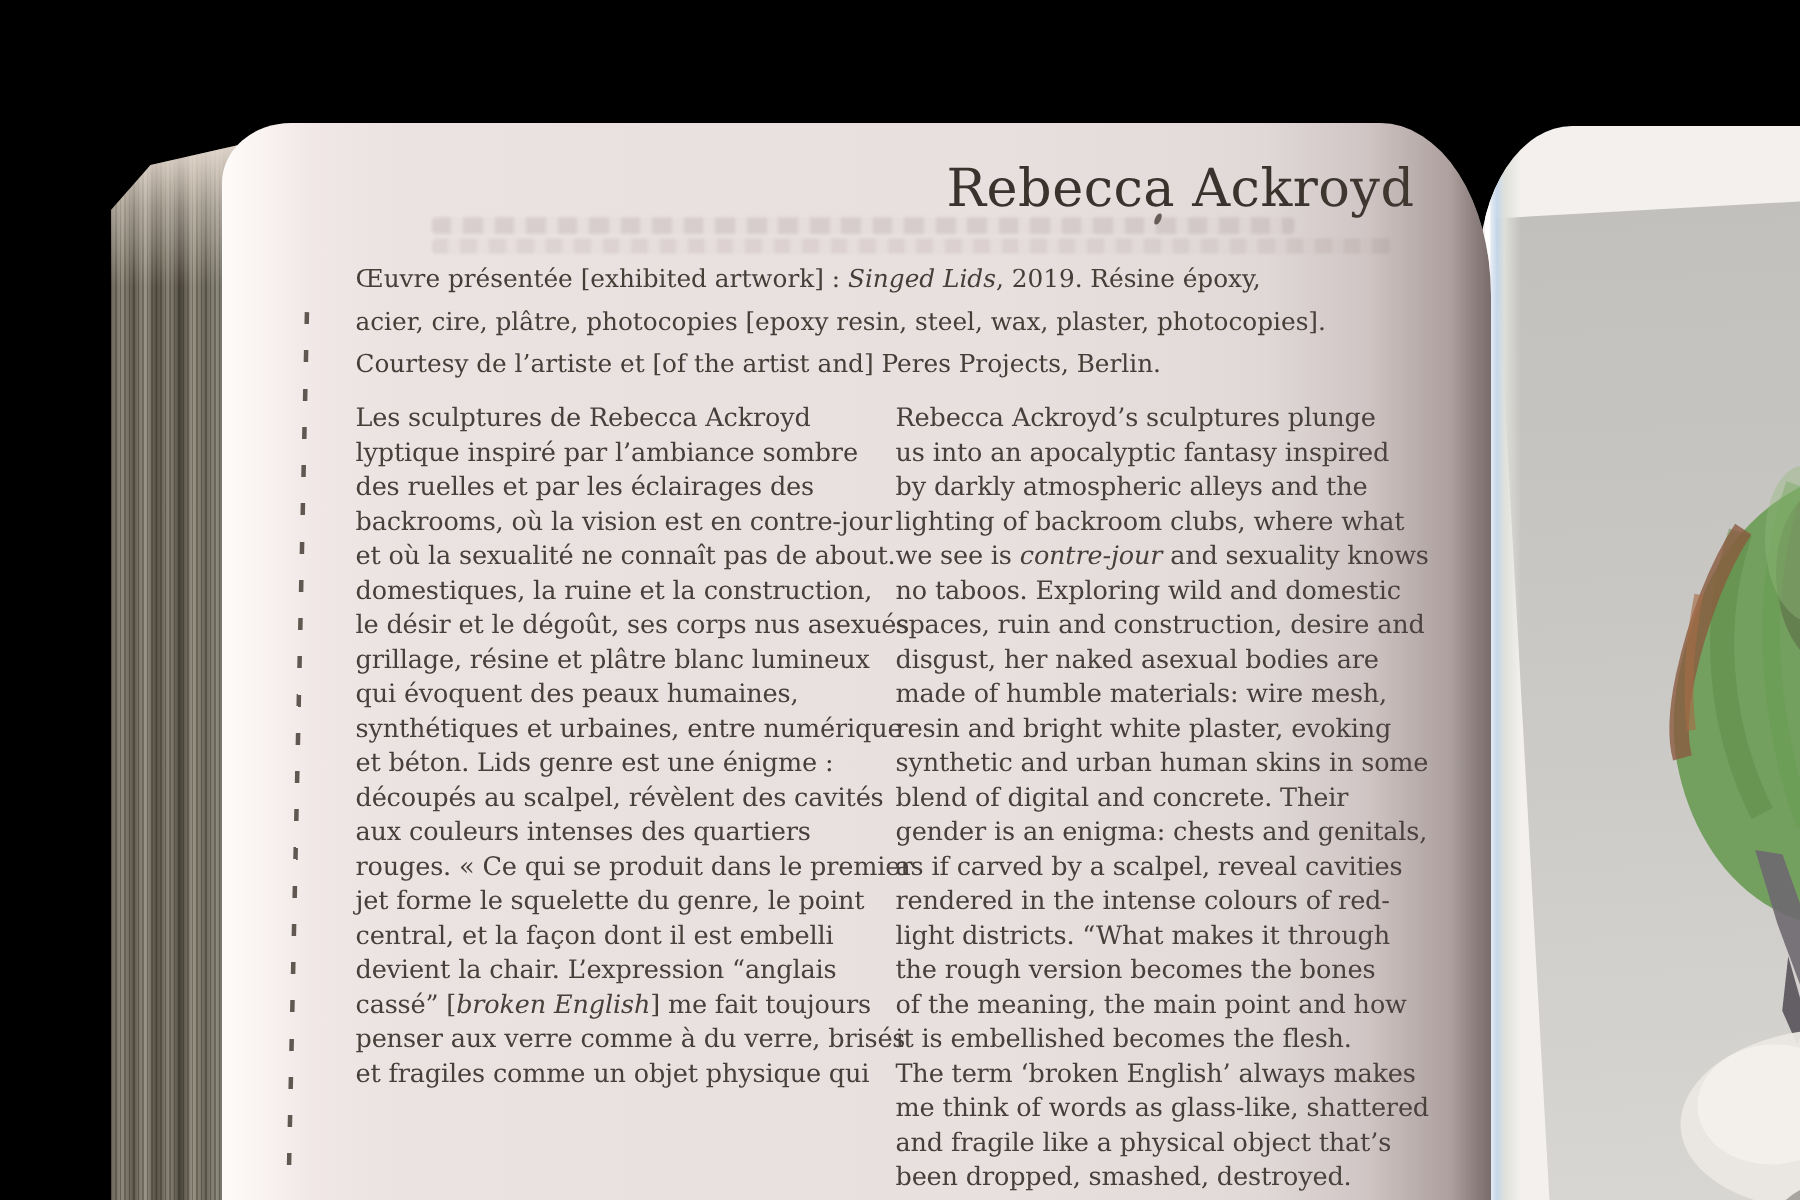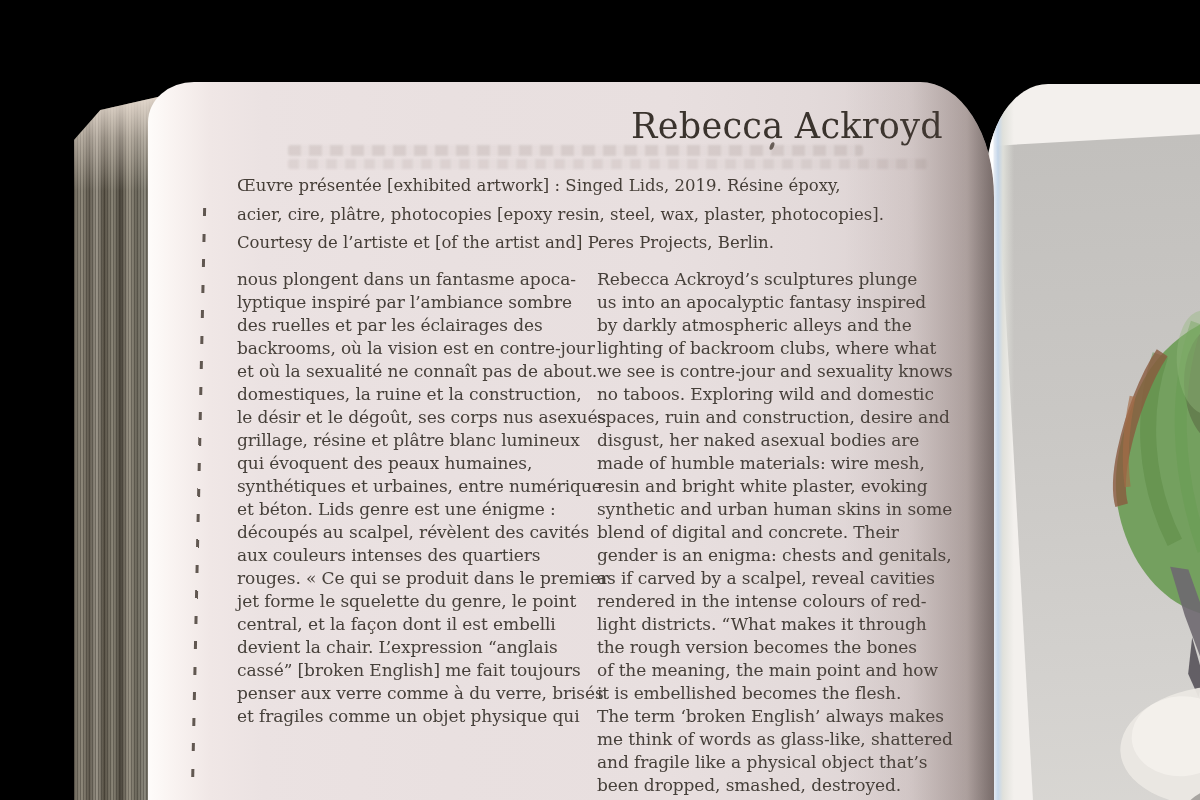--- a/index.html
+++ b/index.html
@@ -57,21 +57,21 @@
   }
   .title{
     position:absolute;left:89px;top:24px;width:706px;margin:0;text-align:right;
     font-size:35px;font-weight:400;color:#3a332d;letter-spacing:.3px;
   }
   .credit{position:absolute;left:89px;top:90px;color:#453e37;font-size:16.5px;line-height:28.5px;}
   .cl{white-space:nowrap;}
   .cols{position:absolute;left:89px;top:186px;width:720px;display:flex;gap:15px;}
   .col{width:345px;flex:none;color:#46403a;font-size:17px;line-height:23px;letter-spacing:-0.1px;}
   .tl{white-space:nowrap;height:23px;}
-  .it{}
+  .it{font-style:italic;}
 
   
   .right-page{
     position:absolute;left:986px;top:84px;width:240px;height:716px;z-index:2;overflow:hidden;
     border-top-left-radius:62px 95px;background:#f3f0ed;
   }
   .image-area{
     position:absolute;left:10px;top:48px;width:245px;height:760px;
     transform:rotate(-3.2deg);transform-origin:top right;
     background:linear-gradient(180deg,#c2c0bd 0,#c9c7c4 35%,#d3d1ce 70%,#dcdad6 100%);
@@ -103,21 +103,21 @@
     <h1 class="title">Rebecca Ackroyd</h1>
 
     <div class="credit">
       <div class="cl">Œuvre présentée [exhibited artwork] : <span class="it">Singed Lids</span>, 2019. Résine époxy,</div>
       <div class="cl">acier, cire, plâtre, photocopies [epoxy resin, steel, wax, plaster, photocopies].</div>
       <div class="cl">Courtesy de l’artiste et [of the artist and] Peres Projects, Berlin.</div>
     </div>
 
     <div class="cols">
       <div class="col">
-        <div class="tl">nous plongent dans un fantasme apoca-</div>
+        <div class="tl">Les sculptures de Rebecca Ackroyd</div>
         <div class="tl">lyptique inspiré par l’ambiance sombre</div>
         <div class="tl">des ruelles et par les éclairages des</div>
         <div class="tl">backrooms, où la vision est en contre-jour</div>
         <div class="tl">et où la sexualité ne connaît pas de about.</div>
         <div class="tl">domestiques, la ruine et la construction,</div>
         <div class="tl">le désir et le dégoût, ses corps nus asexués</div>
         <div class="tl">grillage, résine et plâtre blanc lumineux</div>
         <div class="tl">qui évoquent des peaux humaines,</div>
         <div class="tl">synthétiques et urbaines, entre numérique</div>
         <div class="tl">et béton. Lids genre est une énigme :</div>

